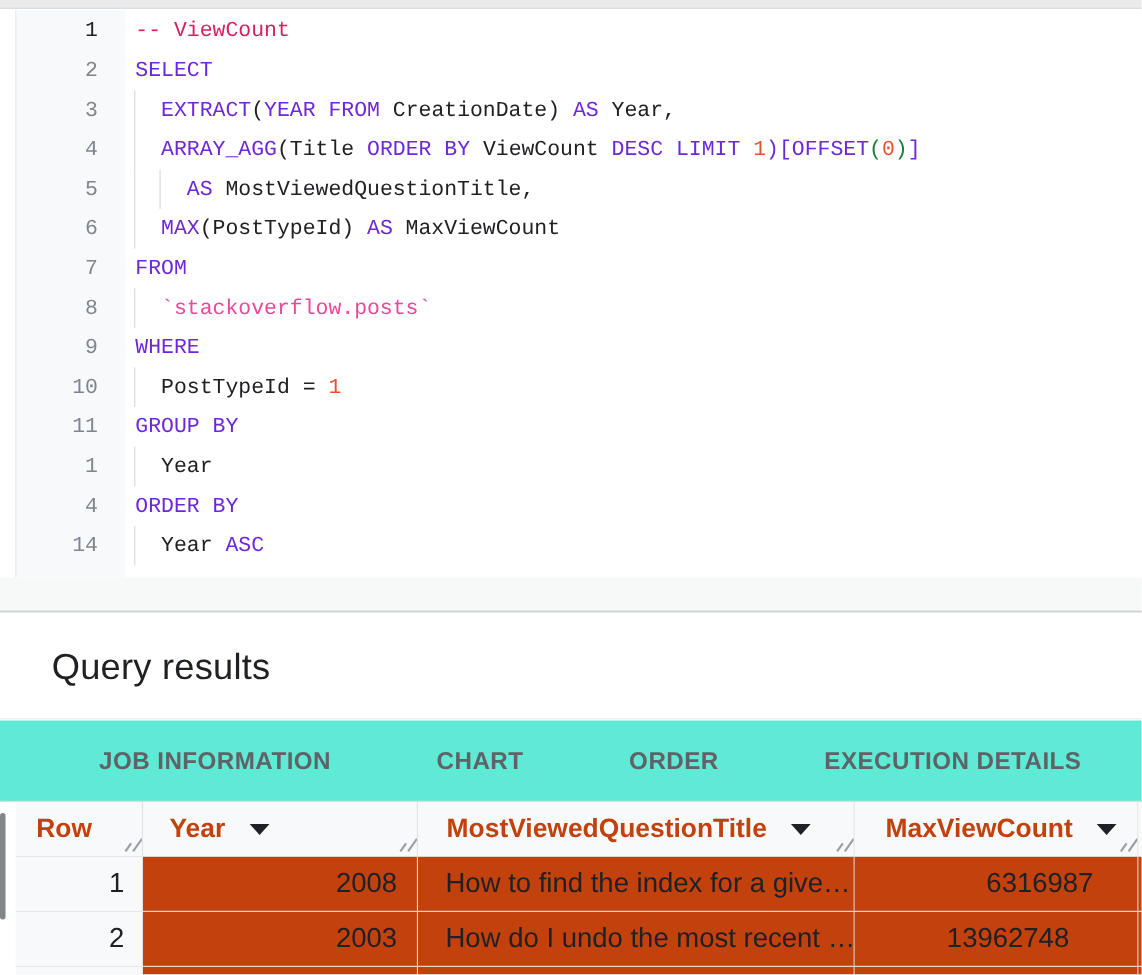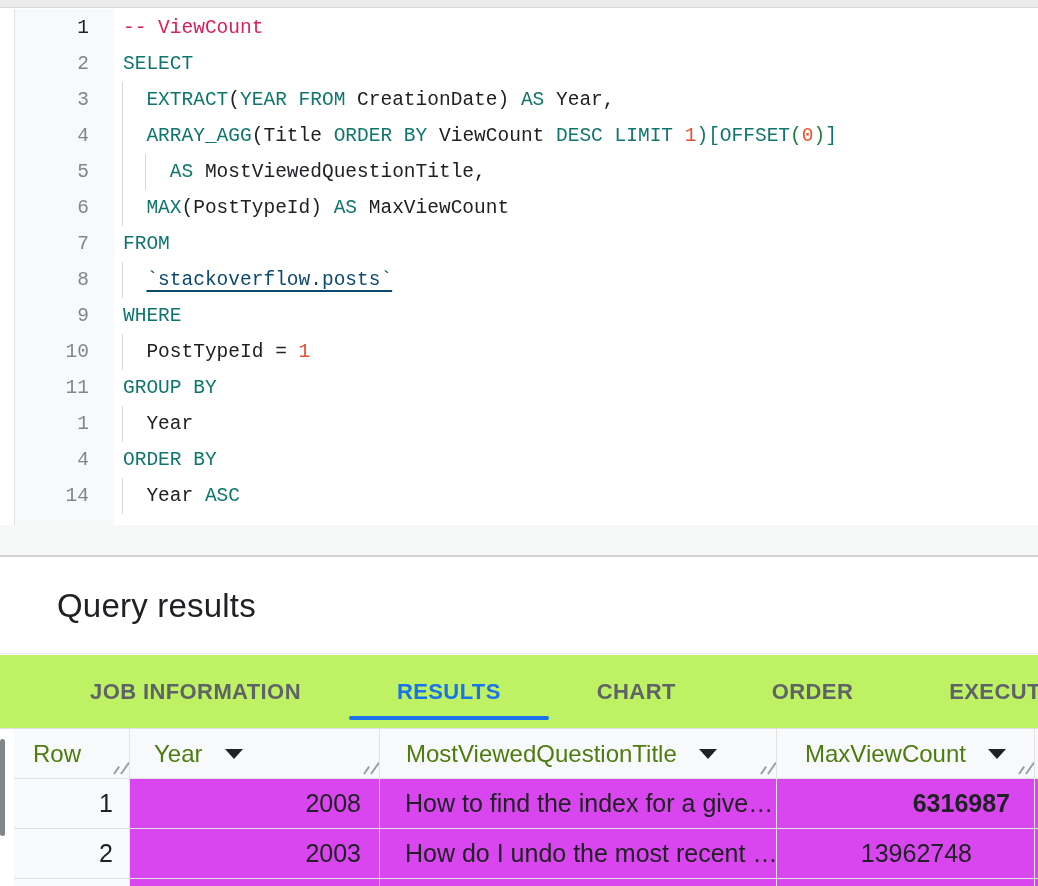--- a/index.html
+++ b/index.html
@@ -18,58 +18,58 @@
                background:#f8f9fa; }
   #code-lines { position:absolute; left:0; top:1px; right:0;
                 font-family:"Liberation Mono","DejaVu Sans Mono",monospace;
                 font-size:19.5px; line-height:36px; }
   .code-line { display:flex; height:36px; white-space:pre; }
   .ln { width:99px; padding-right:25px; text-align:right; color:#80868b;
         flex:none; user-select:none; }
   .ln-active { color:#202124; }
   .code { position:relative; padding-left:9px; color:#202124; }
   .guide { position:absolute; top:0; width:1px; height:36px; background:#d8d8d8; }
-  .tok-k { color:#0f766e; }
+  .tok-k { color:#6d28d9; }
   .tok-i { color:#202124; }
   .tok-c { color:#d5215c; }
   .tok-n { color:#e8502e; }
   .tok-g { color:#188038; }
-  .tok-r { color:#0c4a6e; text-decoration:underline; text-underline-offset:5px;
+  .tok-r { color:#ec4899; text-underline-offset:5px;
            text-decoration-thickness:2px; }
 
   
   #editor-bottom { position:absolute; left:0; top:525px; width:1038px; height:32px;
                    background:#f7f8f8; border-bottom:2px solid #d2d4d4; }
 
   
   #results-header { position:absolute; left:0; top:557px; width:1038px; height:97px;
                     background:#fff; border-bottom:1px solid #e8e8e8; }
-  #results-title { position:absolute; left:57px; top:0; height:97px; line-height:97px;
+  #results-title { position:absolute; left:47px; top:0; height:97px; line-height:97px;
                    font-size:33px; color:#202124; letter-spacing:0.2px; }
 
   
   #tab-bar { position:absolute; left:0; top:655px; width:1038px; height:74px;
-             background:#bef264; border-bottom:1px solid #e0e0e0;
+             background:#5eead4; border-bottom:1px solid #e0e0e0;
              display:flex; padding-left:42px; }
   .tab { position:relative; height:100%; padding:0 48px; display:flex;
          align-items:center; cursor:pointer; flex:none; }
   .tab-label { font-size:22px; font-weight:bold; letter-spacing:0.4px;
                color:#5f6368; white-space:nowrap; }
   .tab-active .tab-label { color:#1a73e8; }
   .tab-underline { position:absolute; left:0; right:0; bottom:8px; height:4px;
                    border-radius:2px; background:#1a73e8; }
 
   
   #results-table { position:absolute; left:14px; top:729px; width:1024px; overflow:hidden; }
   .tr { display:flex; height:50px; border-bottom:1px solid #e2e2e2; }
   .td, .th { flex:none; border-right:1px solid #e2e2e2; display:flex;
              align-items:center; overflow:hidden; white-space:nowrap; }
-  .th { background:#f8f9fa; position:relative; color:#4d7c0f; font-weight:normal;
+  .th { background:#f8f9fa; position:relative; color:#c2410c; font-weight:bold;
         font-size:24px; }
-  .td { background:#d946ef; color:#202124; font-size:25px; }
+  .td { background:#c2410c; color:#202124; font-size:25px; }
   .td.shade { background:#f8f9fa; }
   .al-r { justify-content:flex-end; }
   .al-l { justify-content:flex-start; }
   .sort-arrow { width:0; height:0; margin-left:22px; flex:none;
                 border-left:9px solid transparent; border-right:9px solid transparent;
                 border-top:10px solid #202124; }
   .grip { position:absolute; right:5px; bottom:4px; width:16px; height:16px; }
   .grip i { position:absolute; bottom:0; width:2px; background:#9aa0a6;
             transform:rotate(35deg); transform-origin:bottom center; display:block; }
   .grip i:nth-child(1) { right:9px; height:9px; }
@@ -109,24 +109,20 @@
   <div id="editor-bottom"></div>
 
   <div id="results-header">
     <div id="results-title">Query results</div>
   </div>
 
   <div id="tab-bar">
       <div class="tab">
         <span class="tab-label">JOB INFORMATION</span>
       </div>
-      <div class="tab tab-active">
-        <span class="tab-label">RESULTS</span>
-        <span class="tab-underline"></span>
-      </div>
       <div class="tab">
         <span class="tab-label">CHART</span>
       </div>
       <div class="tab">
         <span class="tab-label">ORDER</span>
       </div>
       <div class="tab">
         <span class="tab-label">EXECUTION DETAILS</span>
       </div>
     </div>
@@ -163,21 +159,21 @@
             <i></i>
             <i></i>
           </span>
         </div>
         <div class="th" style="width: 200px;"></div>
       </div>
       <div class="tr">
         <div class="td al-r shade" style="width: 116px; padding-right: 16px;">1</div>
         <div class="td al-r" style="width: 250px; padding-right: 18px;">2008</div>
         <div class="td al-l" style="width: 397px; padding-left: 25px;">How to find the index for a give…</div>
-        <div class="td al-r" style="width: 258px; padding-right: 24px; font-weight: bold;">6316987</div>
+        <div class="td al-r" style="width: 258px; padding-right: 40px;">6316987</div>
         <div class="td" style="width: 200px;"></div>
       </div>
       <div class="tr">
         <div class="td al-r shade" style="width: 116px; padding-right: 16px;">2</div>
         <div class="td al-r" style="width: 250px; padding-right: 18px;">2003</div>
         <div class="td al-l" style="width: 397px; padding-left: 25px;">How do I undo the most recent …</div>
         <div class="td al-r" style="width: 258px; padding-right: 62px;">13962748</div>
         <div class="td" style="width: 200px;"></div>
       </div>
       <div class="tr">

